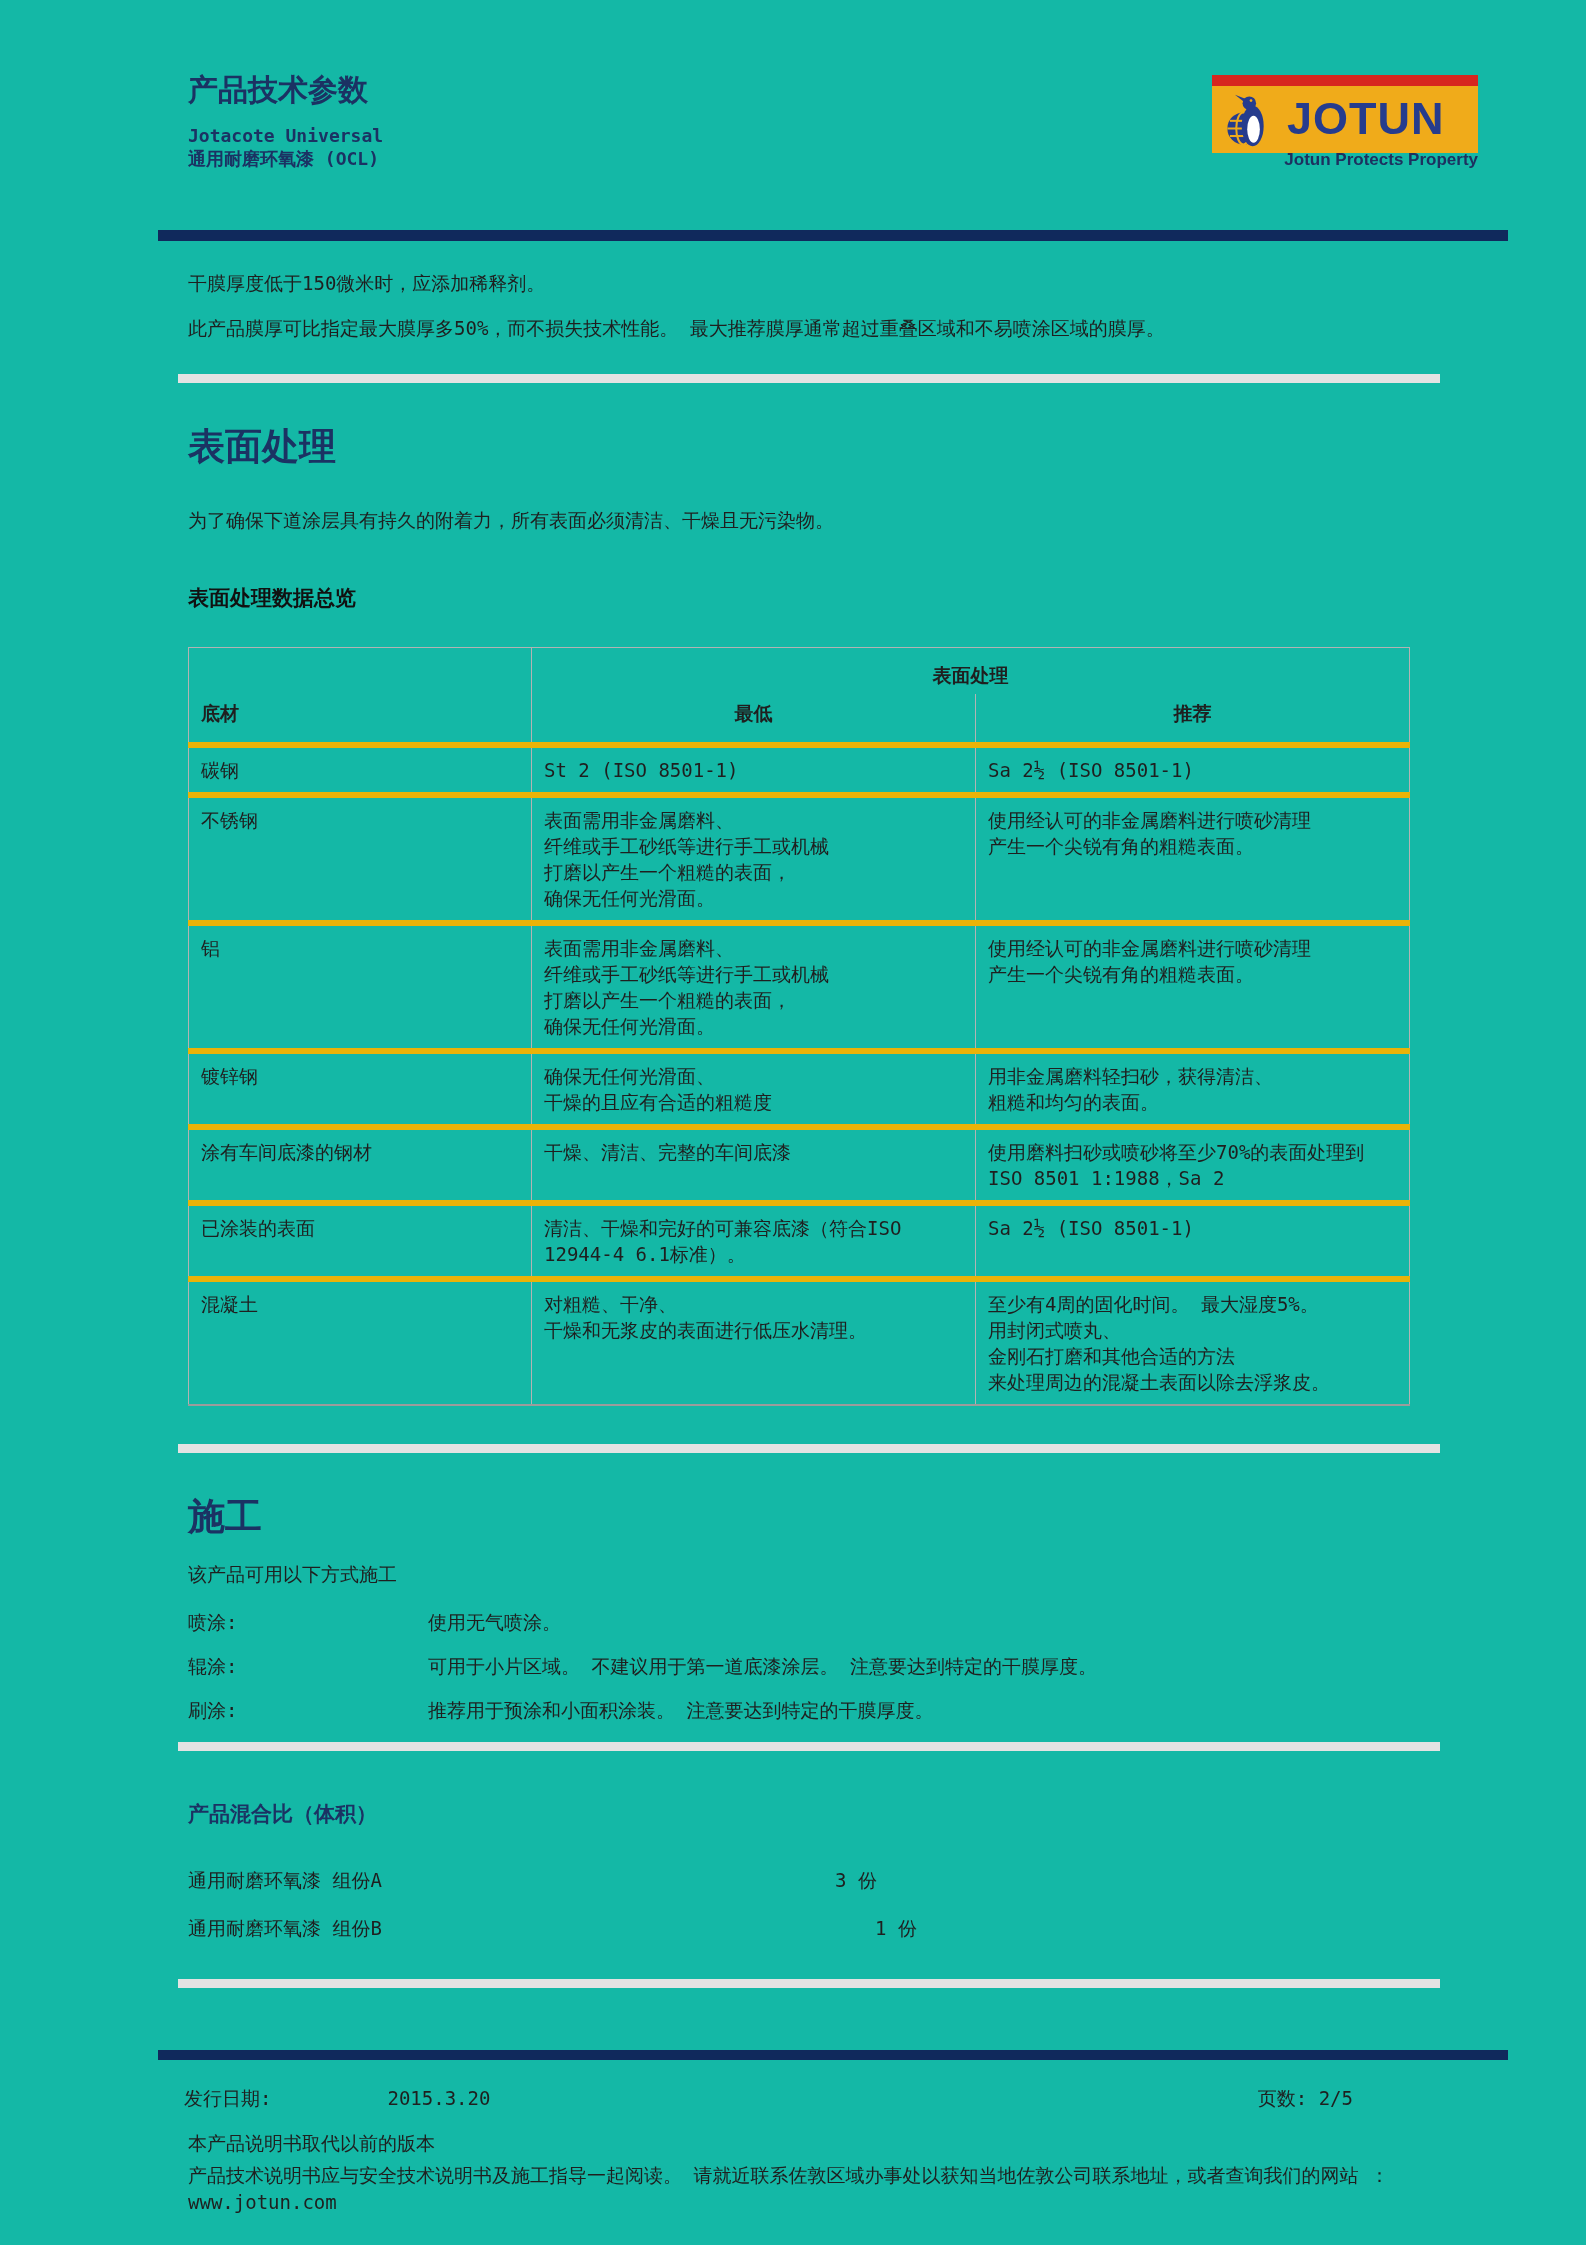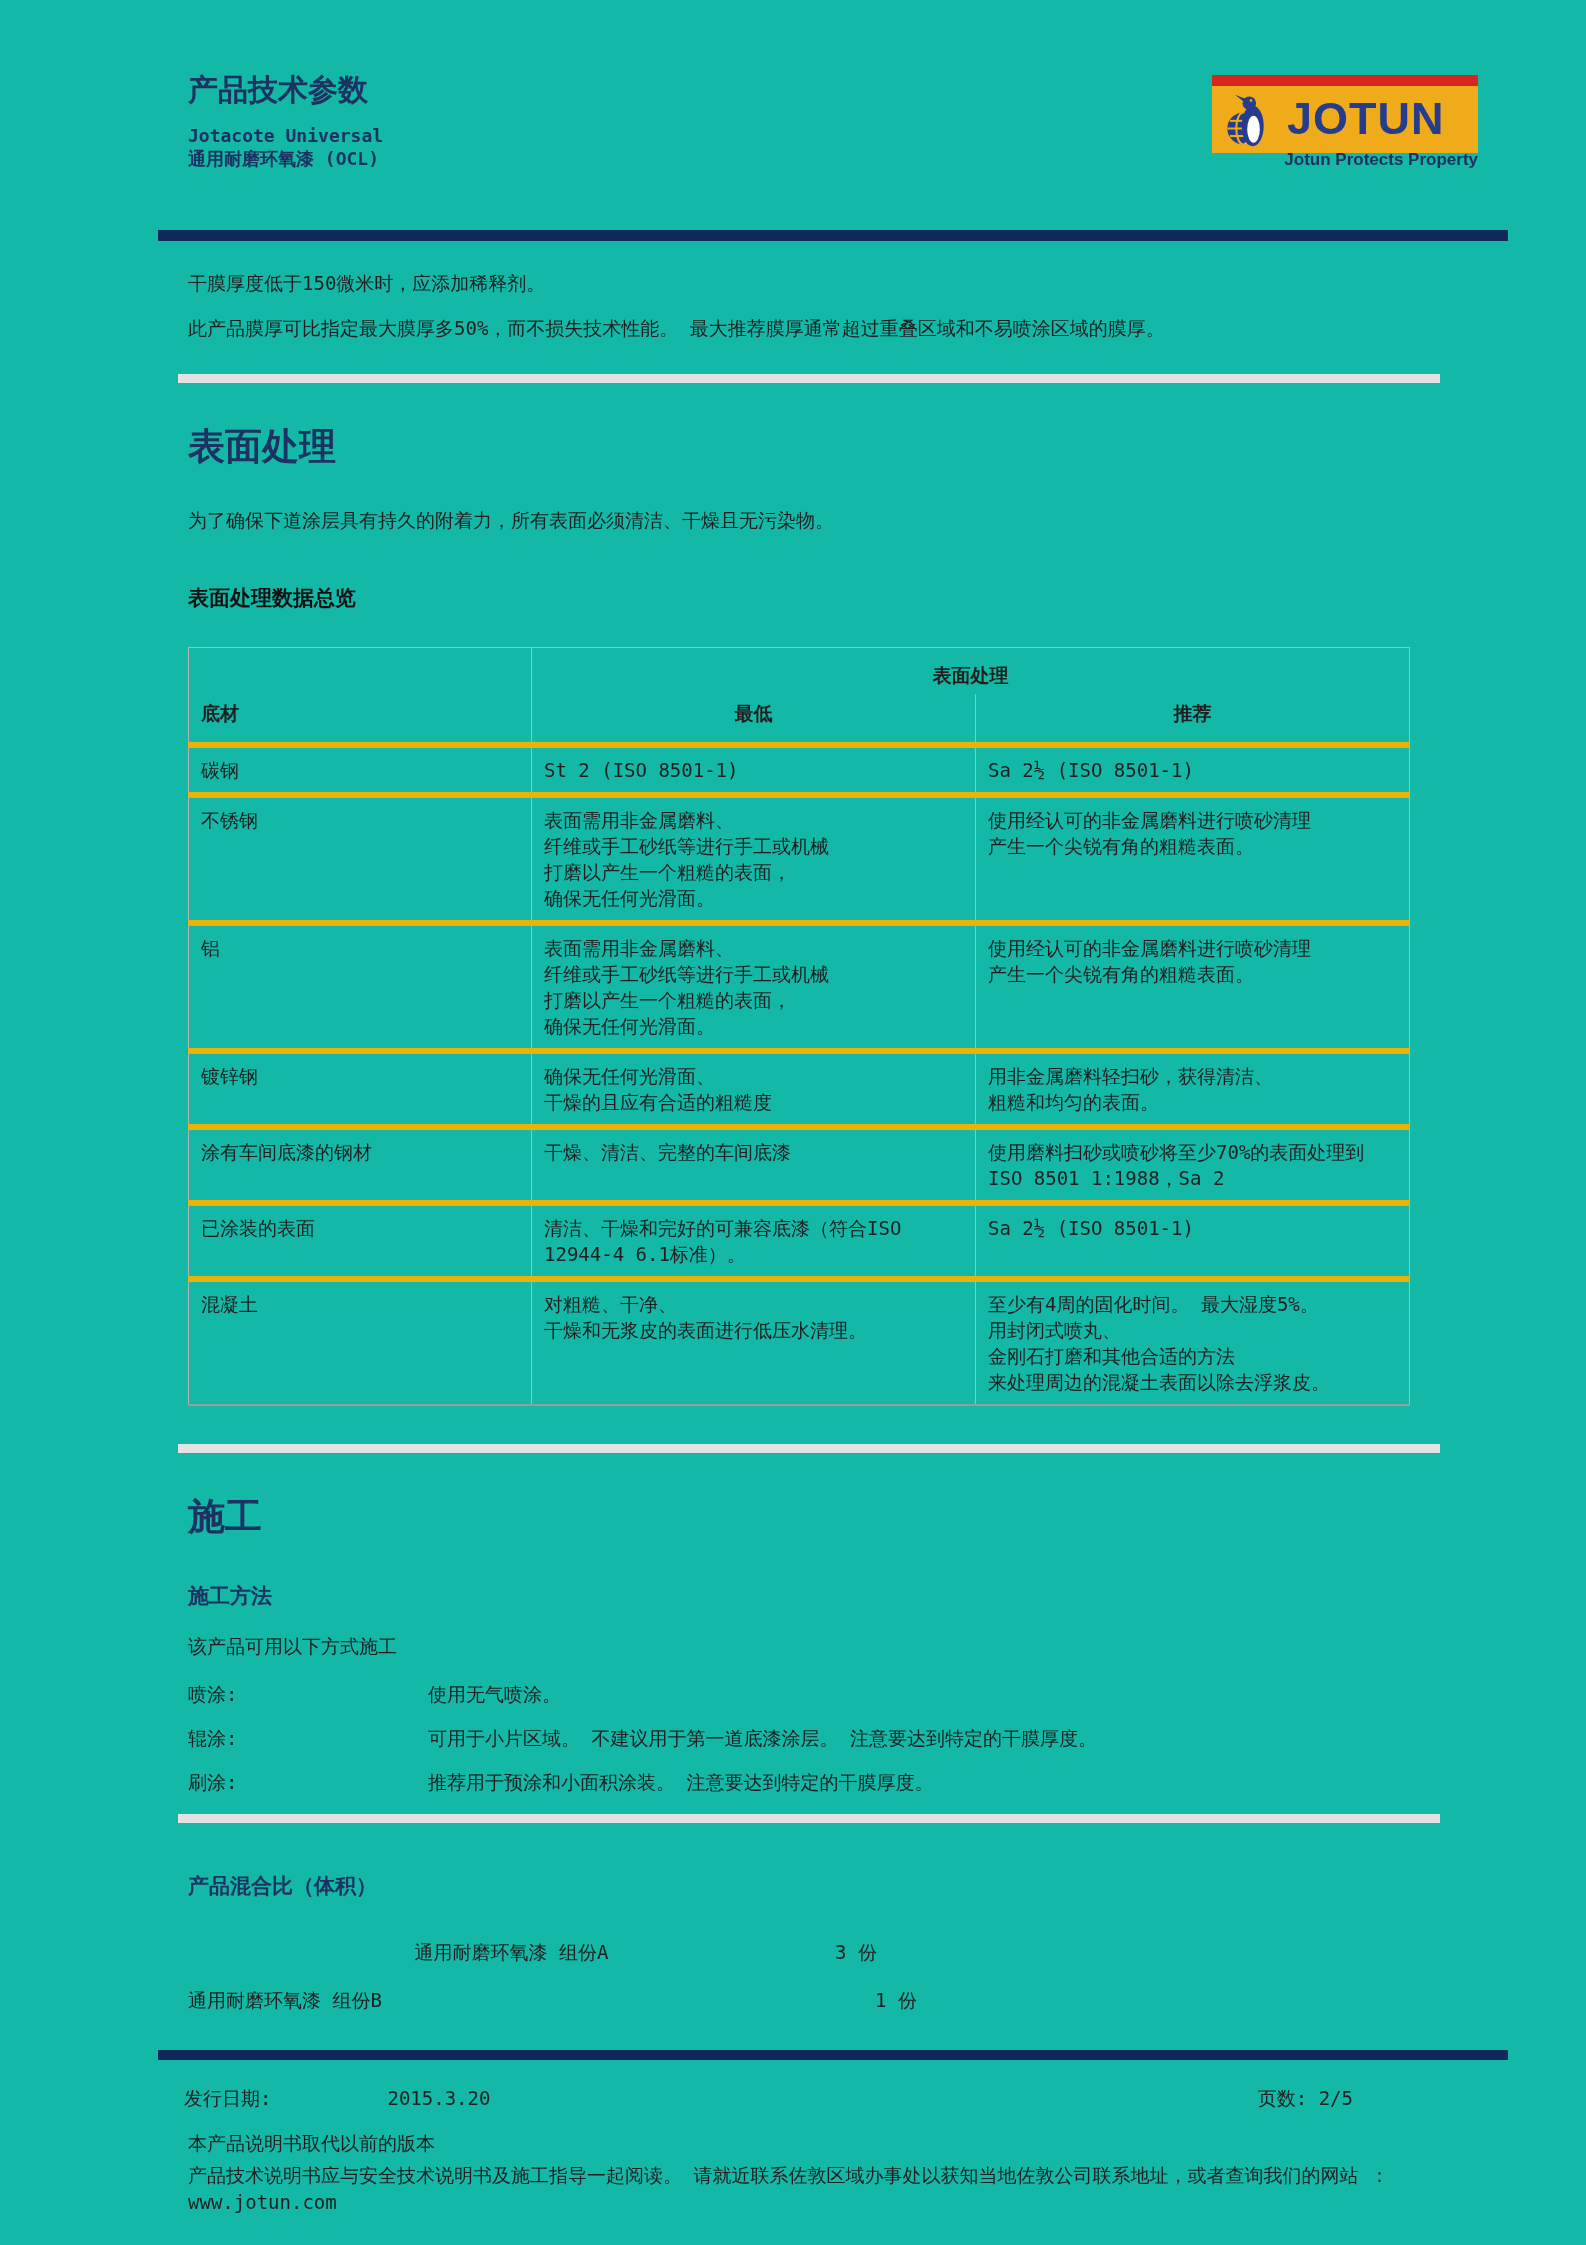--- a/index.html
+++ b/index.html
@@ -55,21 +55,21 @@
   .th-min, .th-rec { text-align:center !important; }
   .bl { border-left:1px solid #b3b3b3; }
   table.prep tbody td { border-top:6px solid #eab308; }
 
   
   .methods-intro { margin-top:24px; }
   .methods { margin-top:22px; }
   .method-row { display:flex; margin-bottom:18px; }
   .method-label { width:240px; flex:0 0 240px; }
   .mix-row { display:flex; }
-  .mix-a { margin-top:40px;text-align:center; }
+  .mix-a { margin-top:40px; }
   .mix-b { margin-top:22px;gap:40px; }
   .mix-label { width:647px; flex:0 0 647px; }
 
   
   .footer-meta { position:absolute; left:184px; top:2086px; width:1252px; font-size:19px; line-height:24px; }
   .meta-label { display:inline-block; width:192px; }
   .page-num { position:absolute; right:83px; top:0; }
   .note1   { position:absolute; left:188px; top:2131px; font-size:19px; }
   .note2   { position:absolute; left:188px; top:2163px; font-size:19px; white-space:nowrap; }
   .website { position:absolute; left:188px; top:2191px; font-size:19px; }
@@ -187,21 +187,20 @@
 用封闭式喷丸、
 金刚石打磨和其他合适的方法
 来处理周边的混凝土表面以除去浮浆皮。</td>
         </tr>
       </tbody>
     </table>
 
     <div class="divider d2"></div>
 
     <div class="h1 h1-app">施工</div>
-    <div class="h2 h2-methods">施工方法</div>
     <div class="methods-intro">该产品可用以下方式施工</div>
 
     <div class="methods">
       <div class="method-row">
         <span class="method-label">喷涂:</span>
         <span class="method-text">使用无气喷涂。</span>
       </div>
       <div class="method-row">
         <span class="method-label">辊涂:</span>
         <span class="method-text">可用于小片区域。  不建议用于第一道底漆涂层。 注意要达到特定的干膜厚度。</span>

